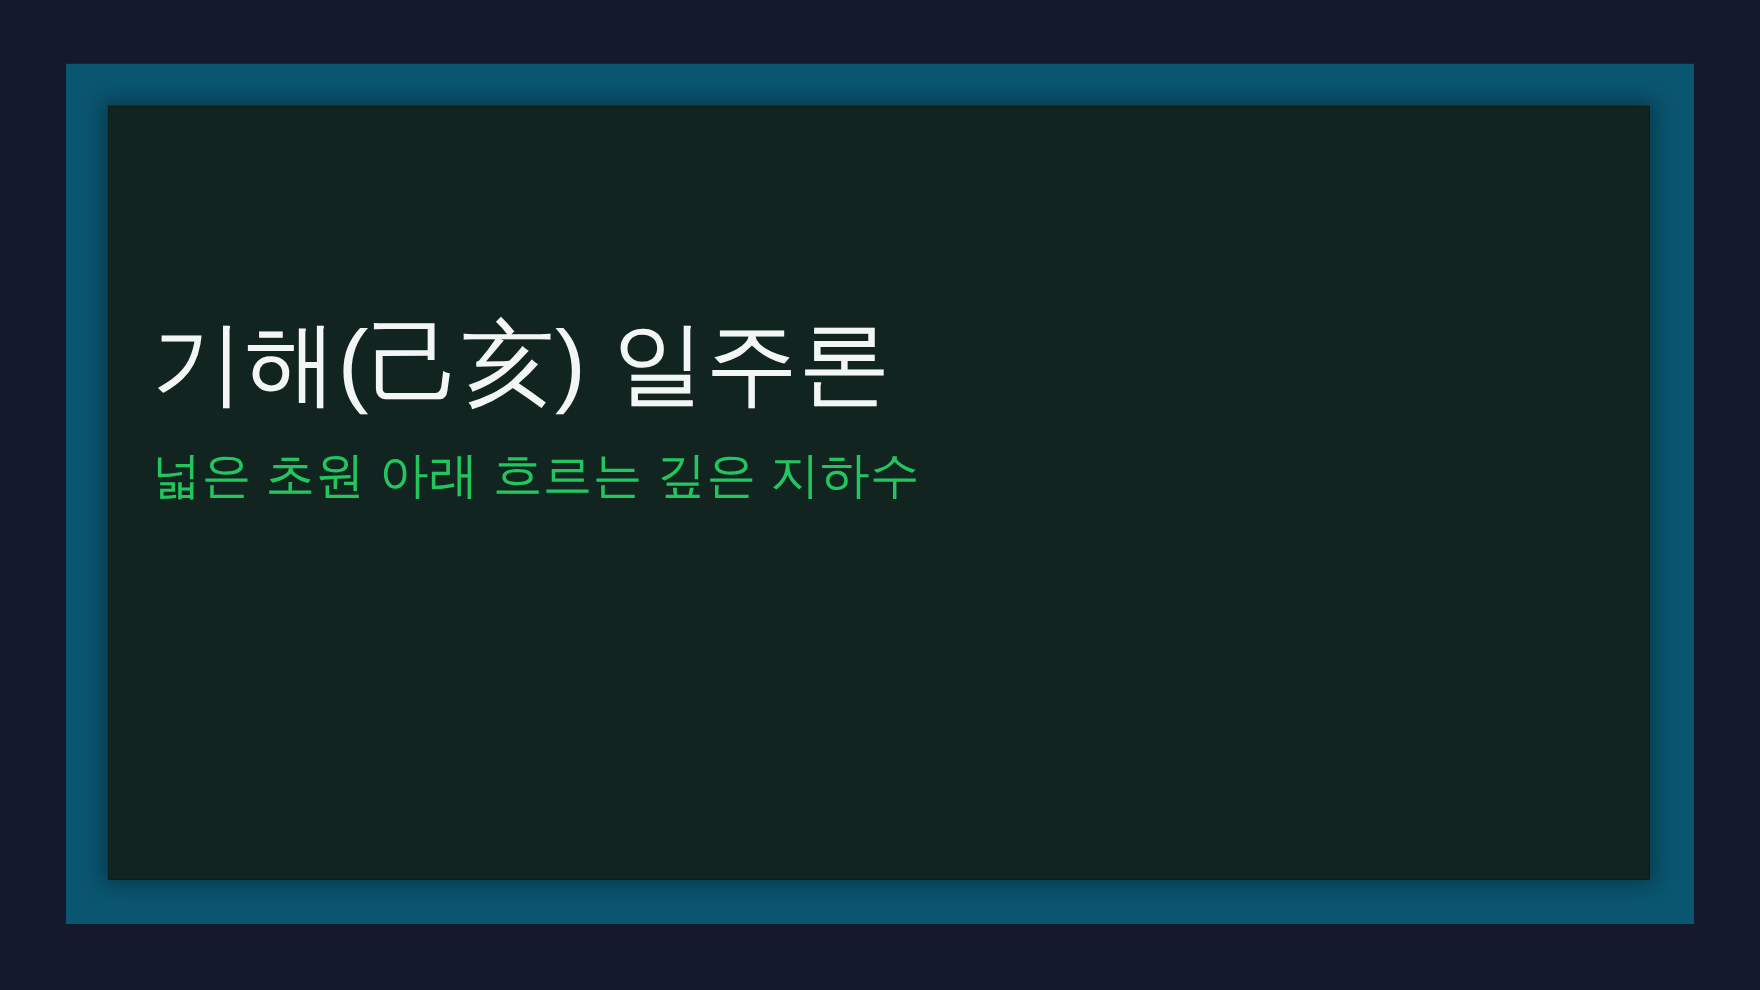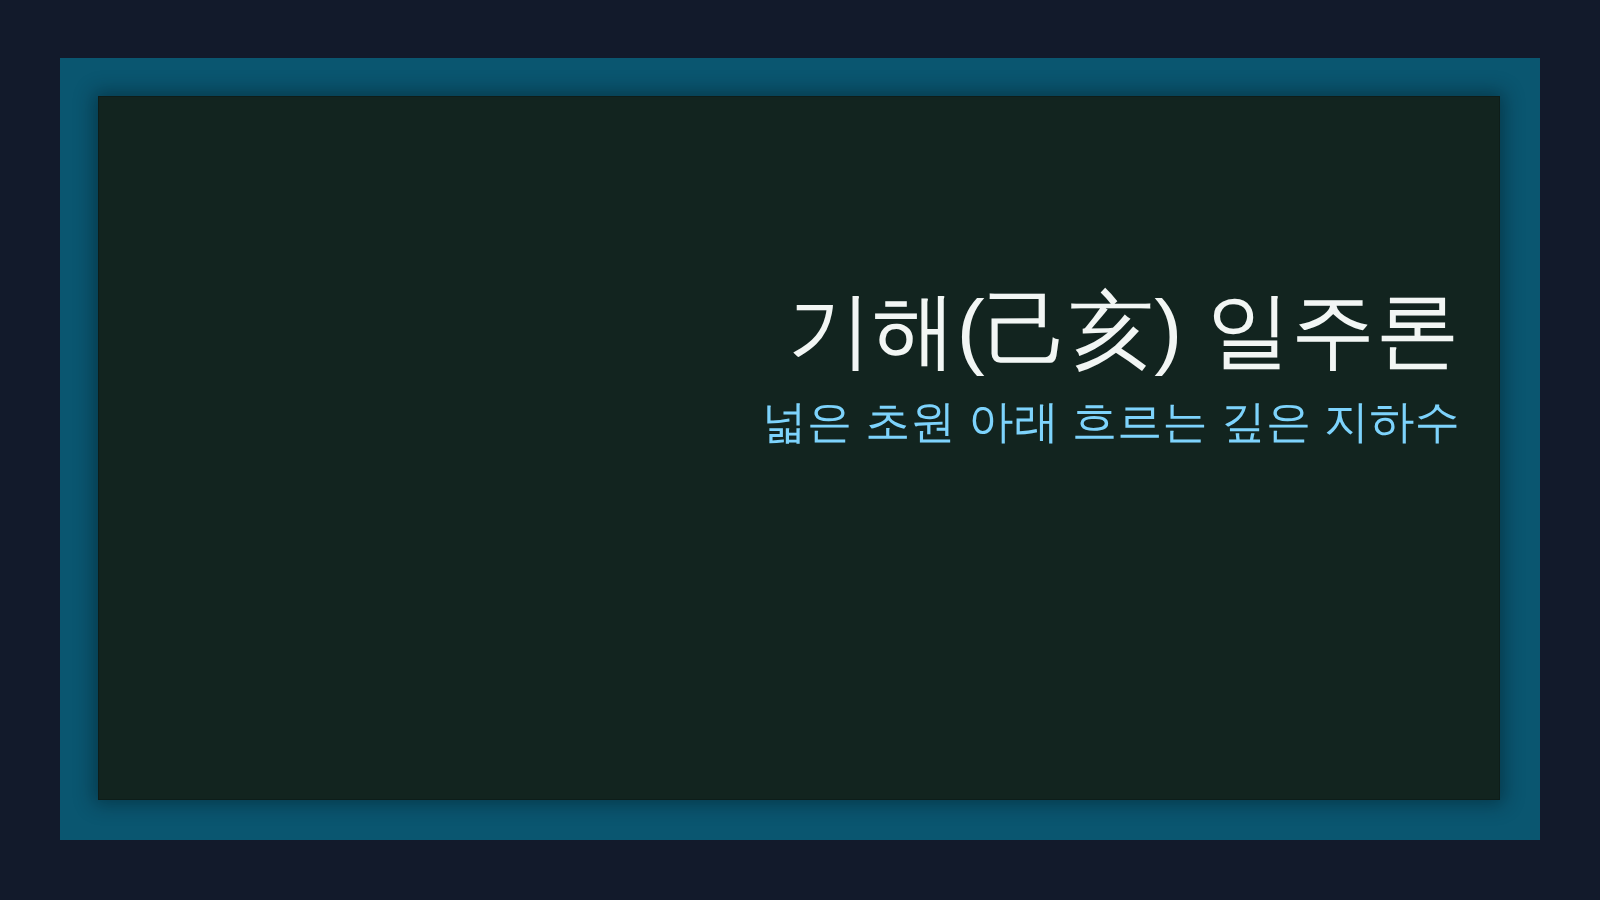--- a/index.html
+++ b/index.html
@@ -47,44 +47,44 @@
     flex-direction: column;
     align-items: center;
     justify-content: flex-start;
   }
 
   #title-block {
     position: absolute;
     left: 0;
     right: 0;
     top: 186px;          
-    text-align: right;
+    text-align: left;
     padding: 0 40px;
     box-sizing: border-box;
   }
 
   #slide-title {
     margin: 0;
     font-family: "Liberation Sans", "DejaVu Sans", sans-serif;
     font-size: 84px;
     font-weight: 400;
     line-height: 1.16;
     letter-spacing: 0.5px;
     color: #f2f6f4;
     white-space: nowrap;
   }
 
   #slide-subtitle {
-    margin: 16px 0 0 0;
+    margin: 26px 0 0 0;
     font-family: "Liberation Sans", "DejaVu Sans", sans-serif;
     font-size: 45px;
     font-weight: 400;
     line-height: 1.2;
     letter-spacing: 0.3px;
-    color: #7dd3fc;
+    color: #22c55e;
     white-space: nowrap;
   }
 </style>
 </head>
 <body>
 
 <div id="slide-root">
 
   <div id="slide-frame">
 

